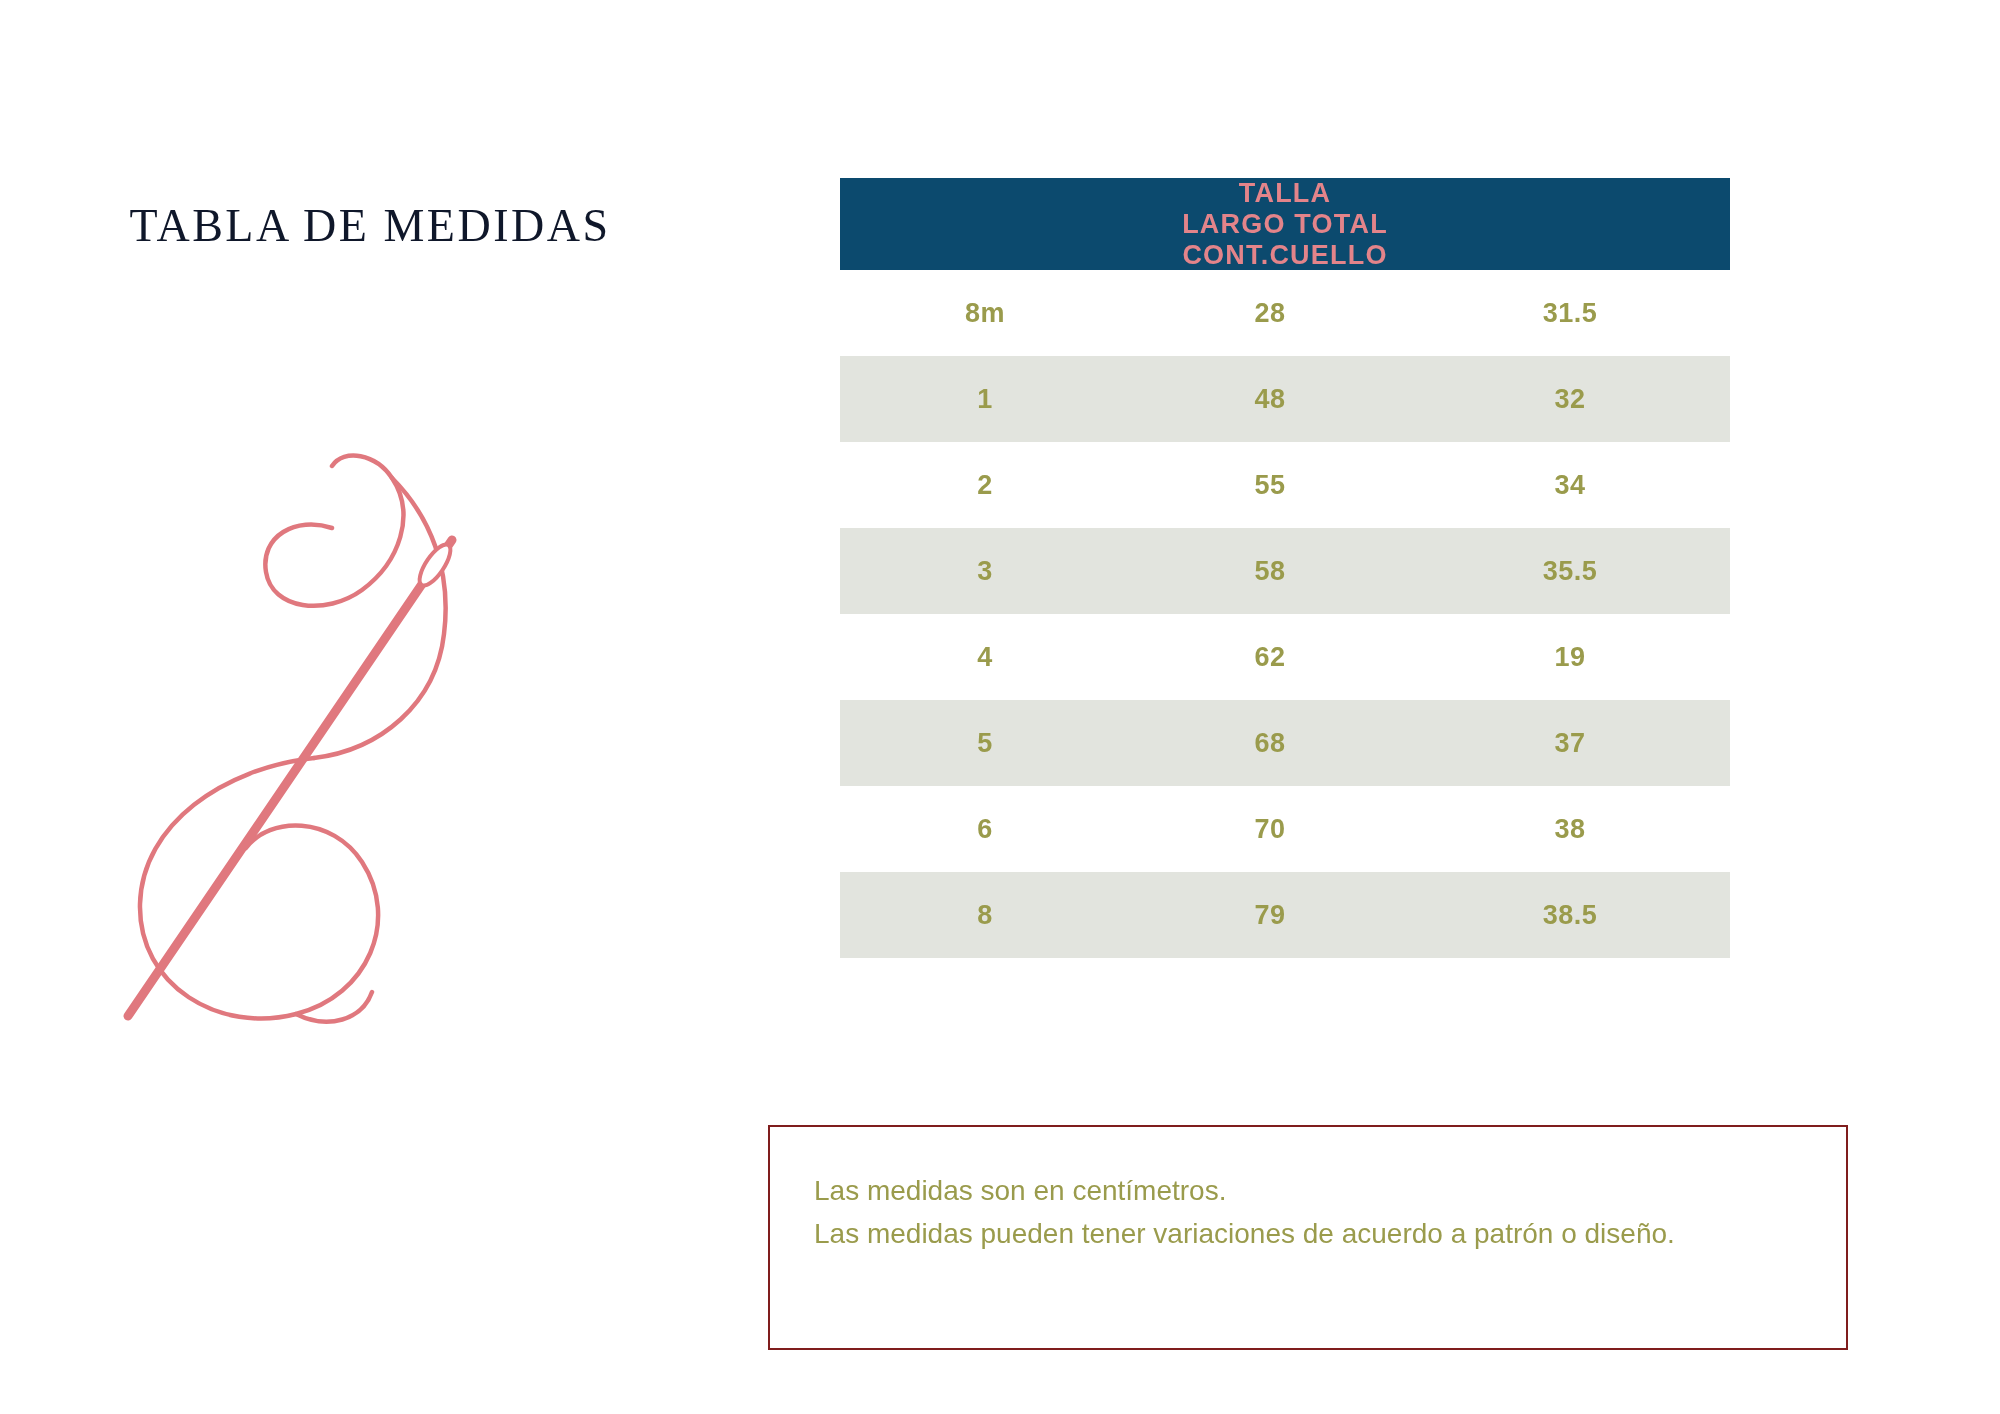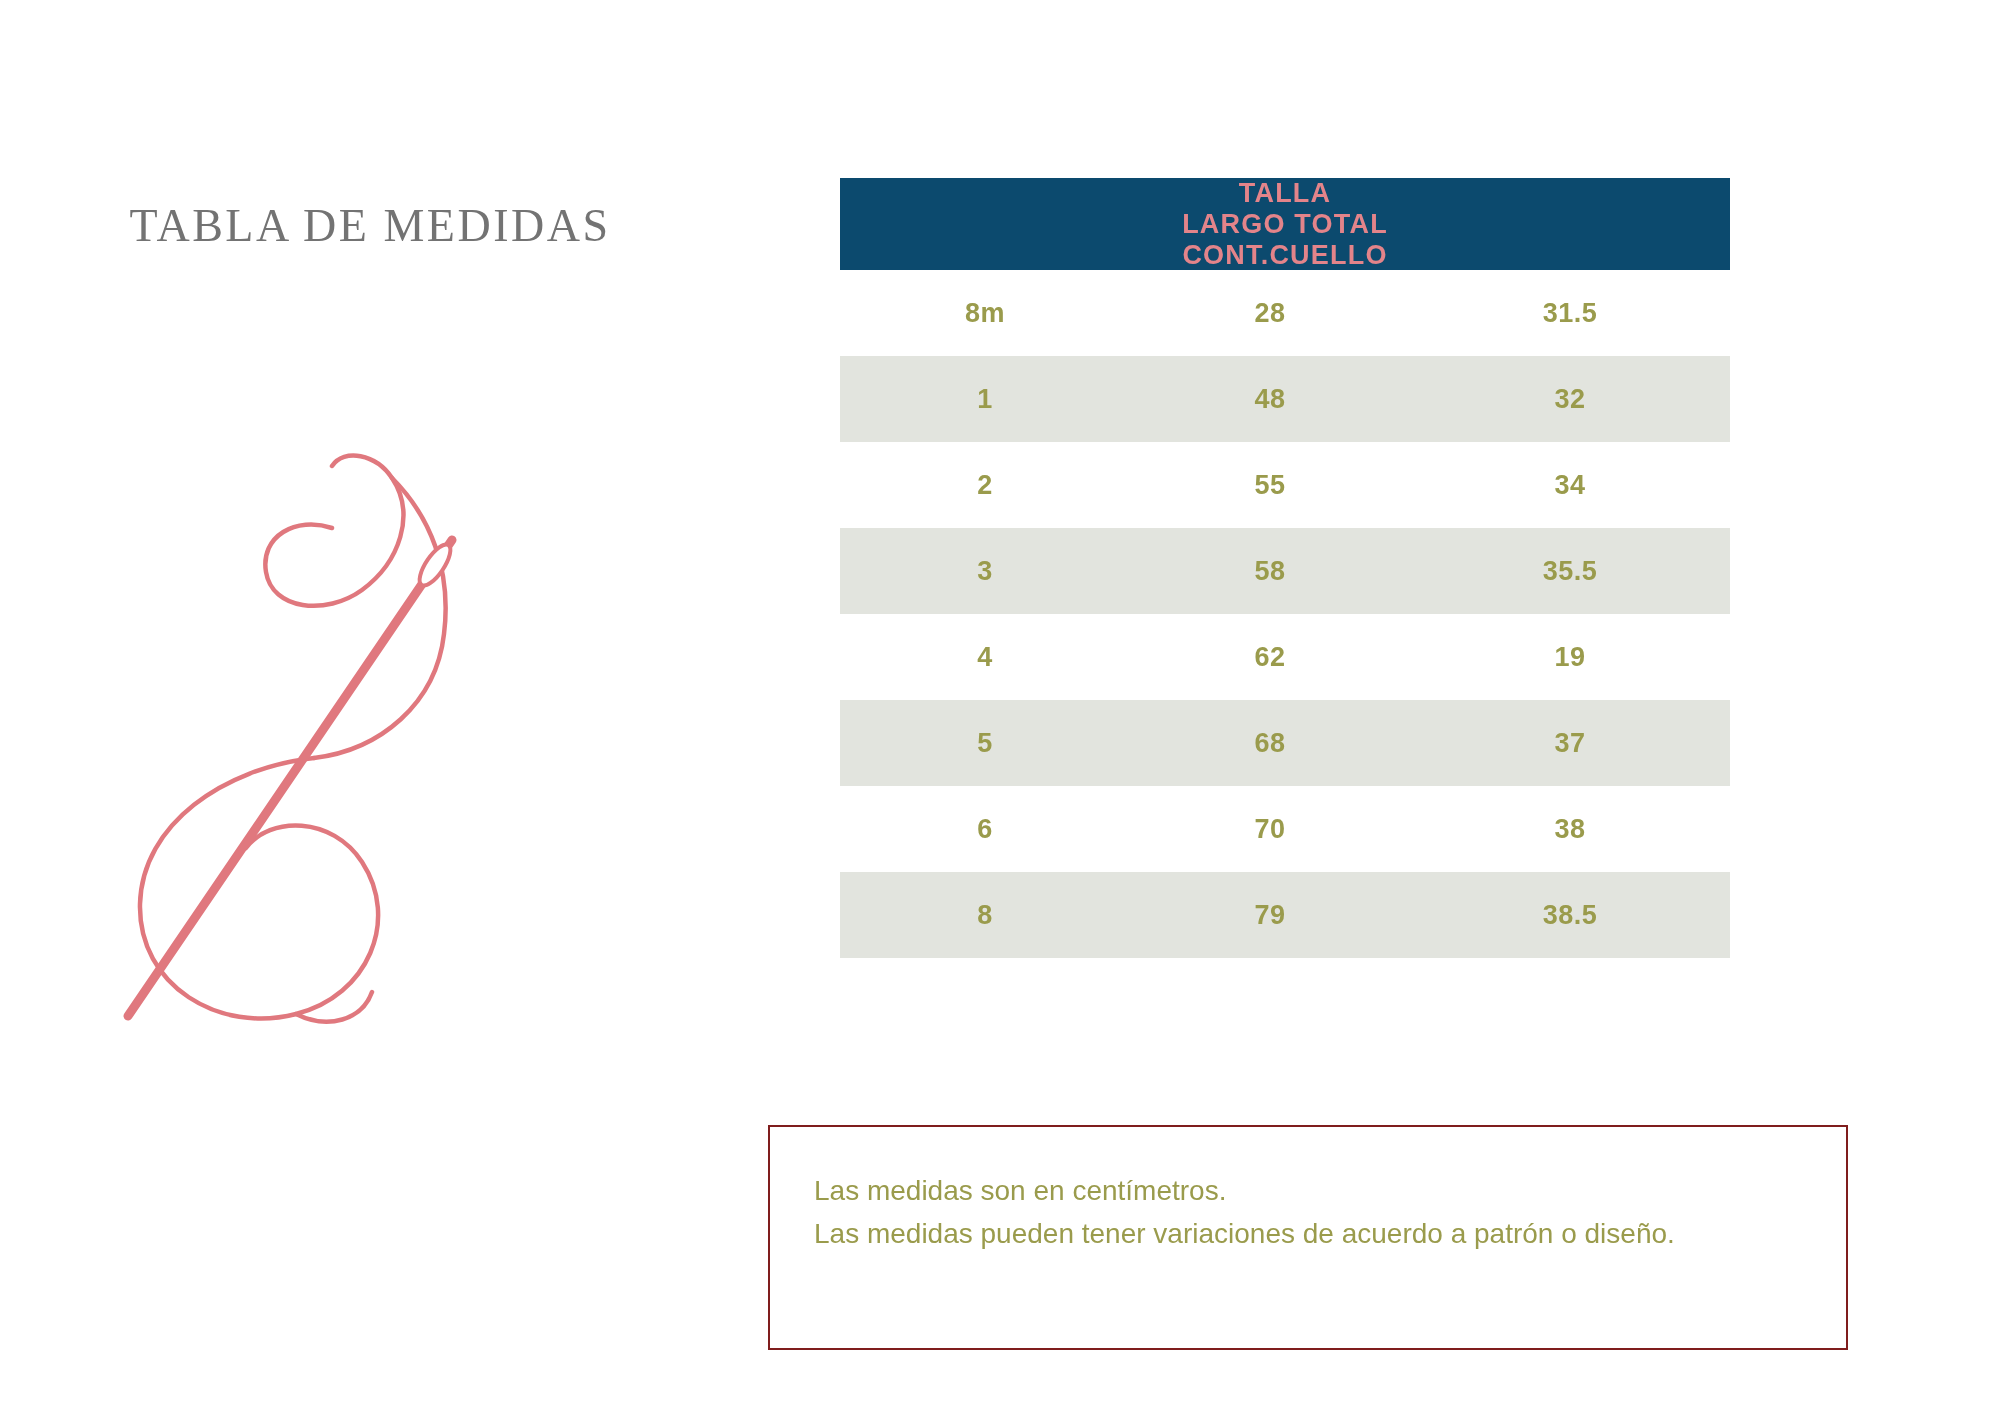--- a/index.html
+++ b/index.html
@@ -24,21 +24,21 @@
     height: 1414px;
   }
 
   #title-block {
     position: absolute;
     left: 60px;
     top: 195px;
     width: 620px;
     text-align: center;
     font-family: "Liberation Serif", serif;
-    color: #737373;
+    color: #0f172a;
     font-size: 46px;
     letter-spacing: 2.5px;
     line-height: 1.35;
   }
   #title-block .title-line {
     display: block;
     white-space: nowrap;
   }
 
   #needle-art {

